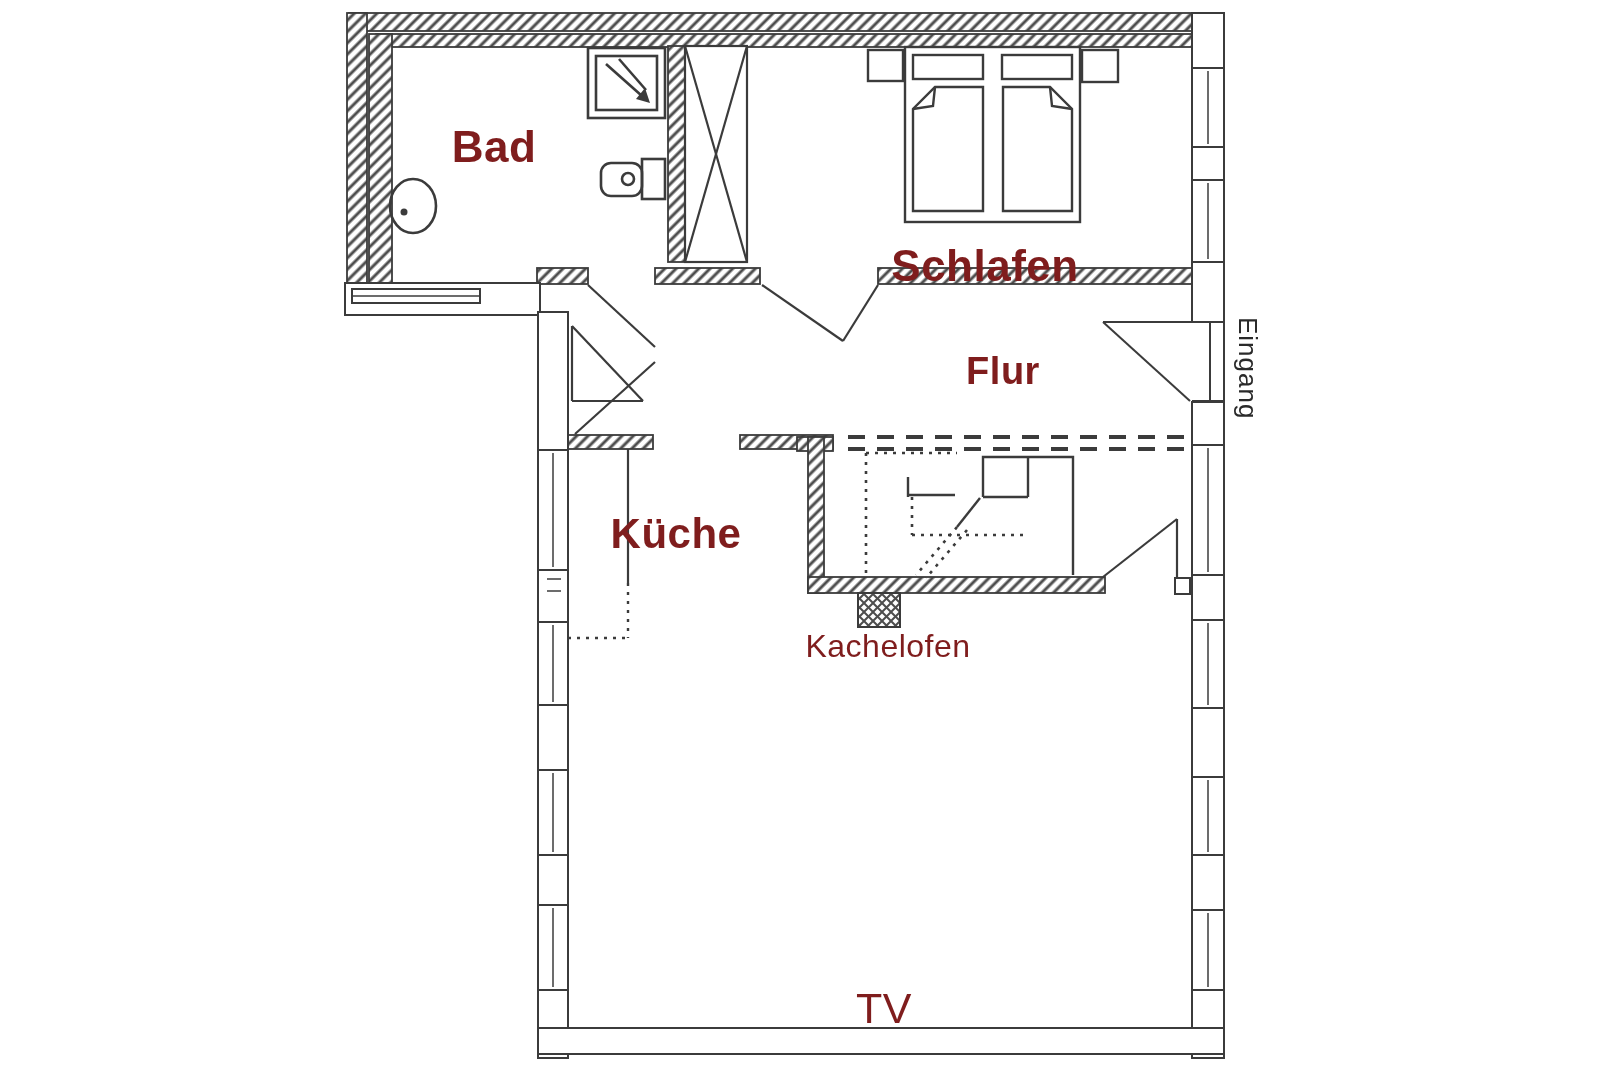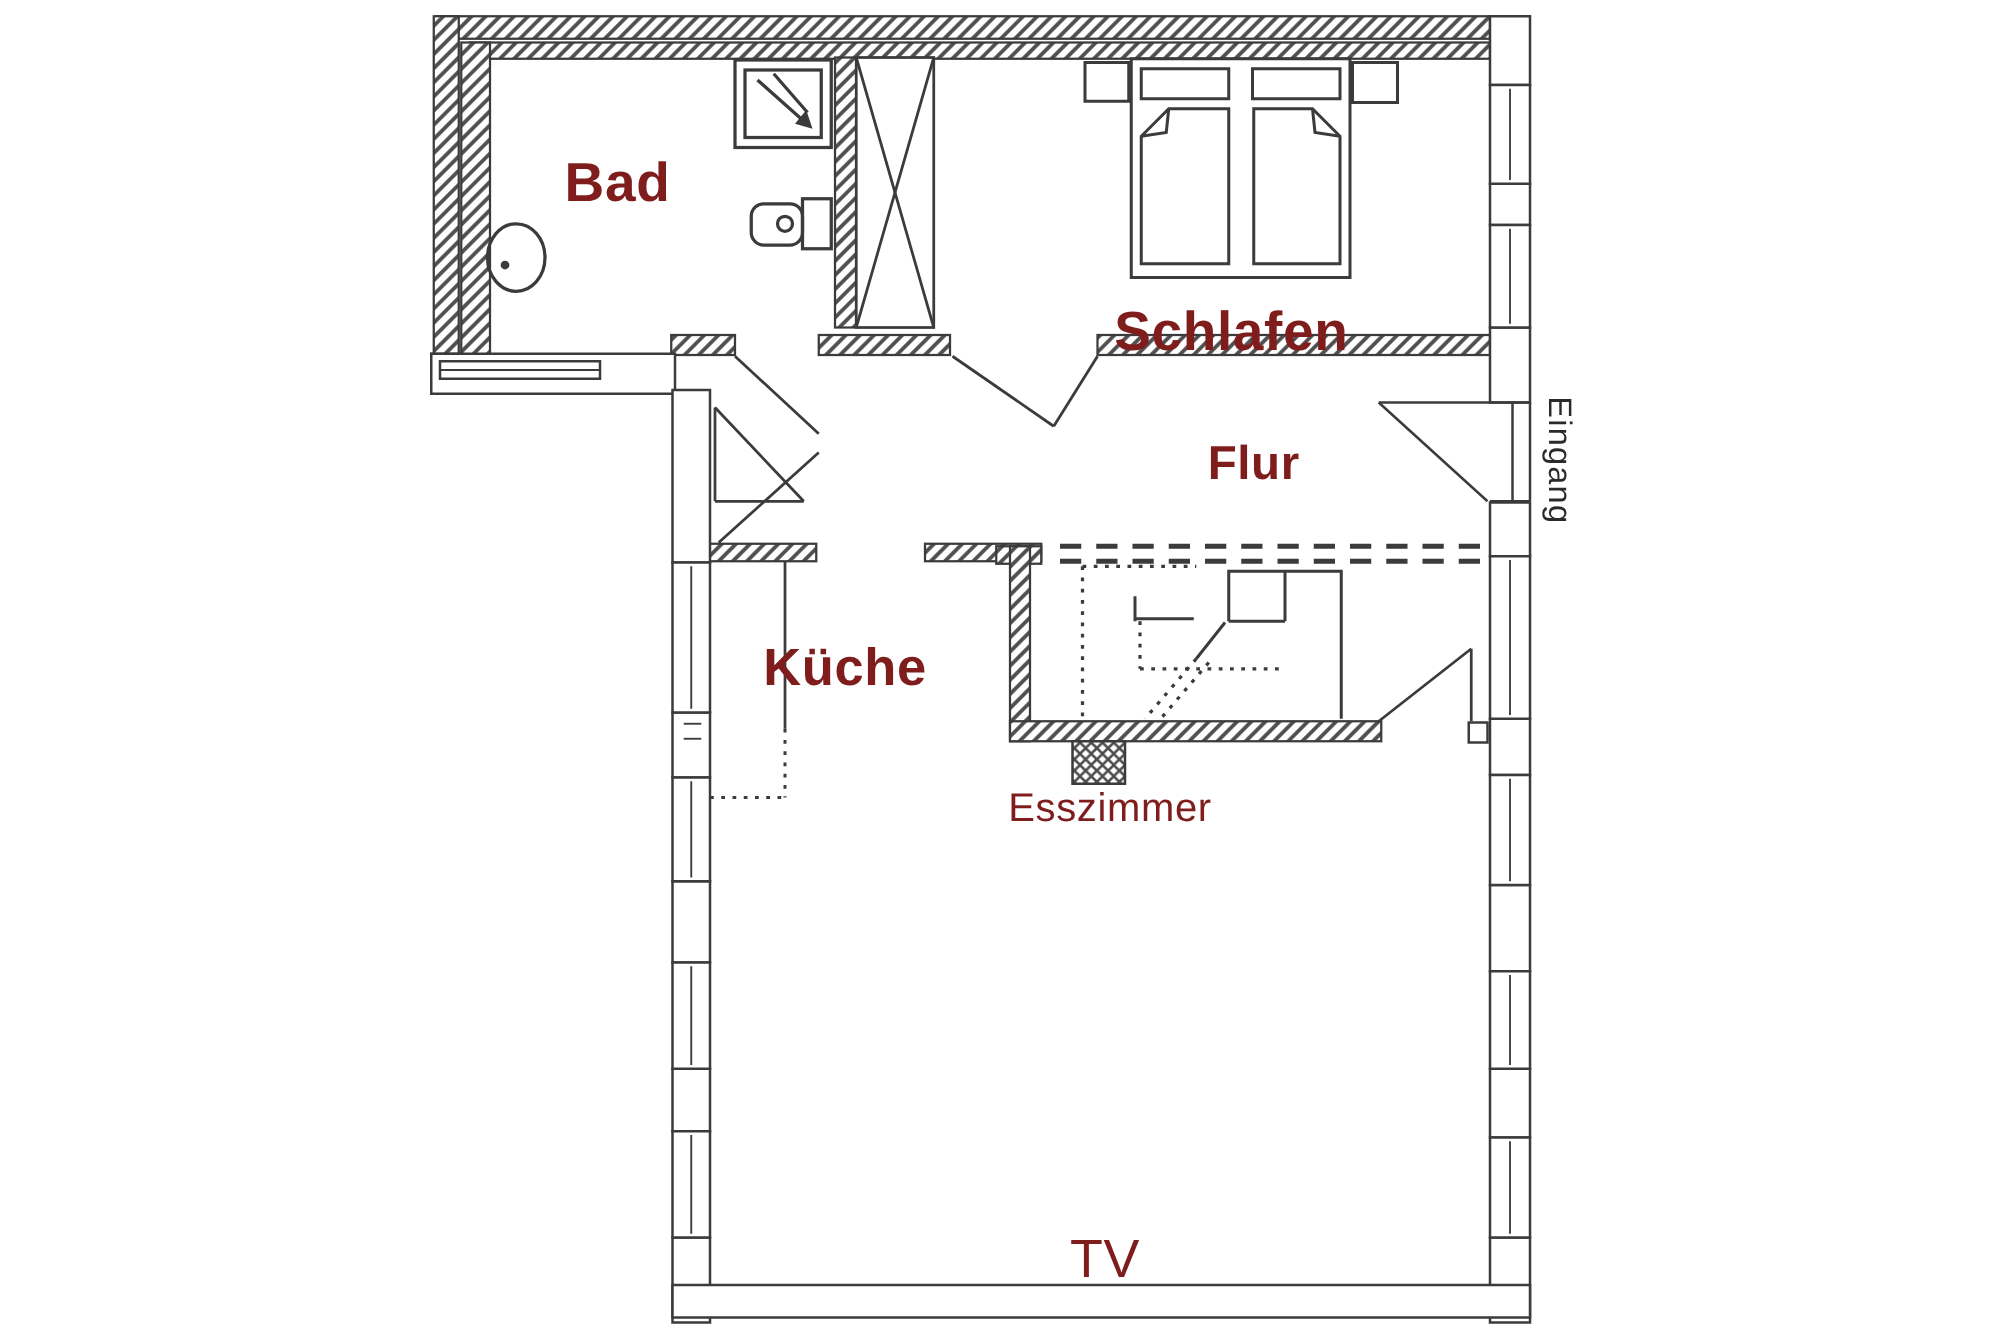--- a/index.html
+++ b/index.html
@@ -230,20 +230,20 @@
 </svg>
 
   <div class="lbl bold f44" style="left:494px;top:147px;">Bad</div>
 
   <div class="lbl bold f44" style="left:985px;top:242px;margin-top:24px;">Schlafen</div>
 
   <div class="lbl bold f38" style="left:956px;top:371px;margin-left:47px;">Flur</div>
 
   <div class="lbl bold f42" style="left:676px;top:534px;text-align:center;">Küche</div>
 
-  <div class="lbl f32" style="left:888px;top:646px;">Esszimmer</div>
+  <div class="lbl f32" style="left:888px;top:646px;">Kachelofen</div>
 
 
   <div class="lbl f34" style="left:884px;top:1008px;">TV</div>
 
   <div class="v-lbl">Eingang</div>
 
 </div>
 
 </body></html>

